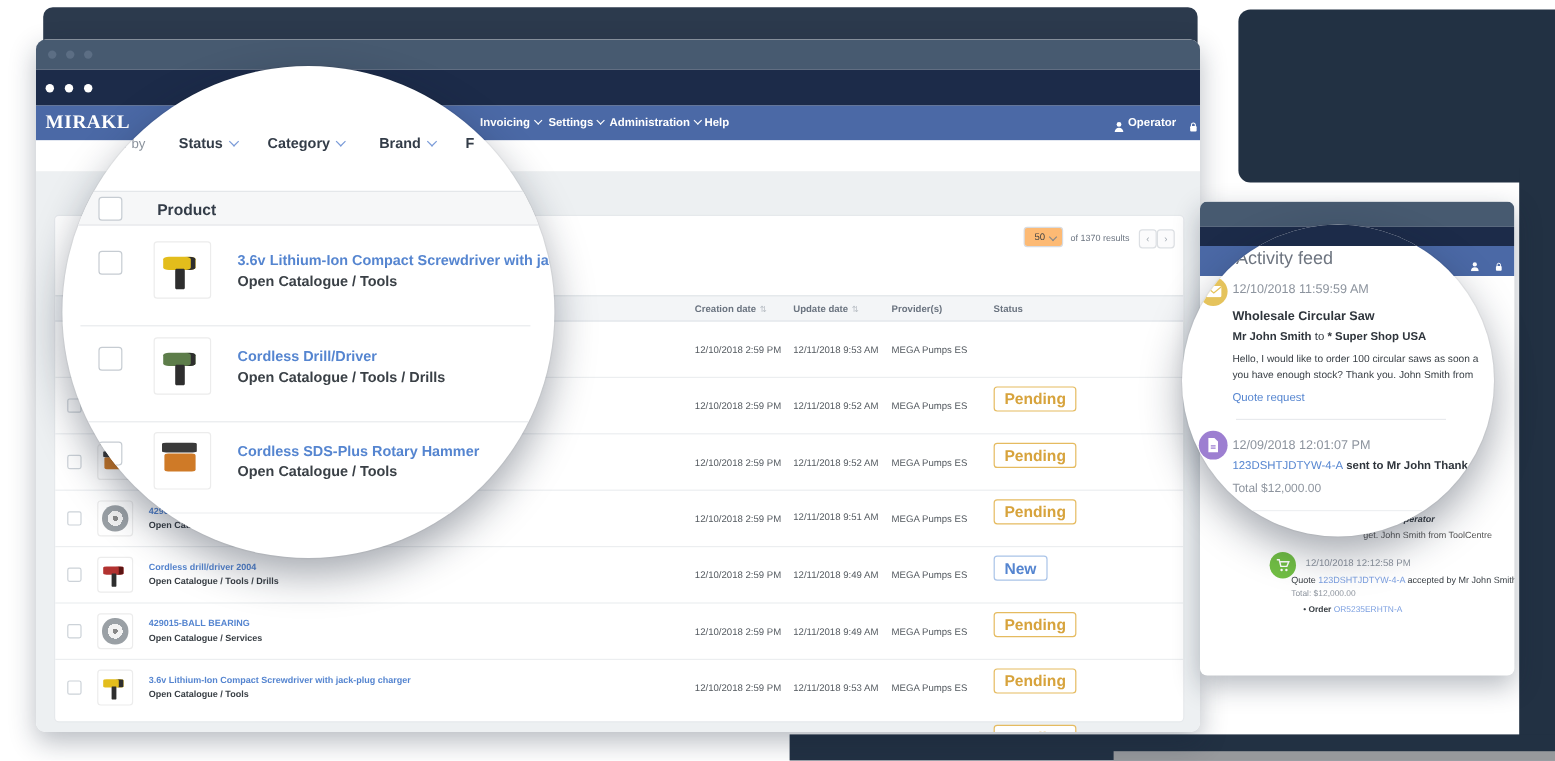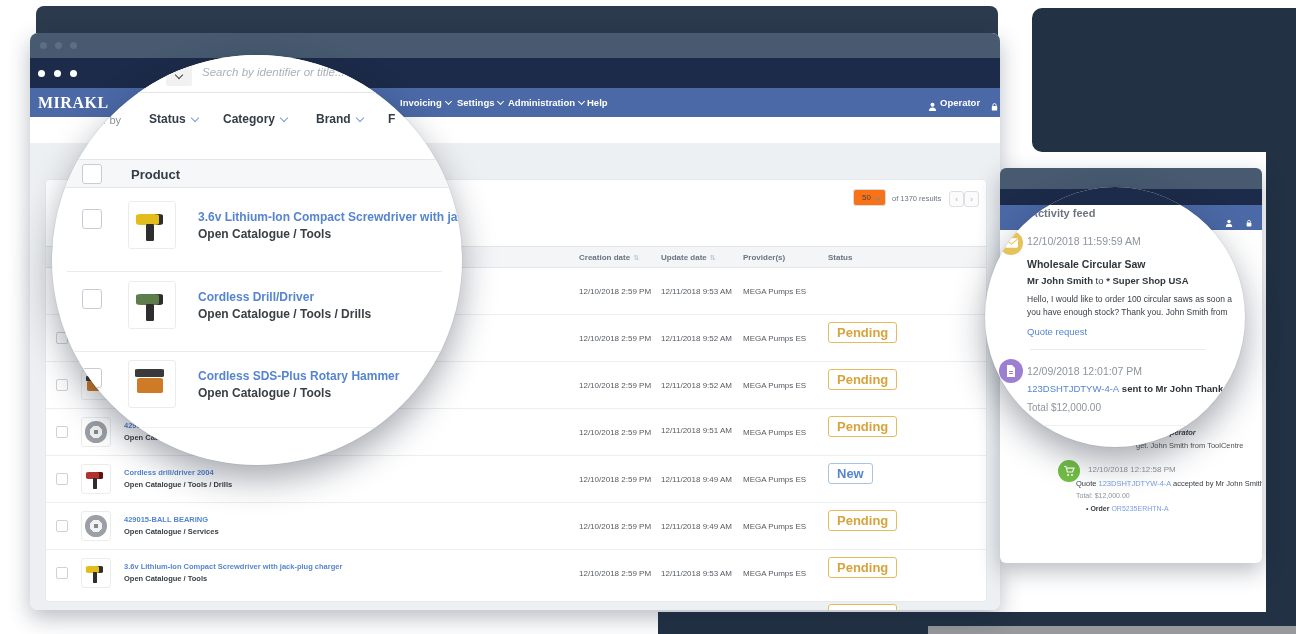--- a/index.html
+++ b/index.html
@@ -15,21 +15,21 @@
   .navybar{position:absolute;left:0;width:100%;background:#1c2b49;}
   .bluebar{position:absolute;left:0;width:100%;background:#4b69a6;}
   .logo{font-family:"Liberation Serif",serif;font-weight:bold;color:#fff;font-size:16px;letter-spacing:.5px;}
   .menuitem{position:absolute;color:#fff;font-size:9.5px;font-weight:bold;white-space:nowrap;}
   .cv{display:inline-block;width:4px;height:4px;border-right:1.5px solid currentColor;border-bottom:1.5px solid currentColor;
       transform:rotate(45deg);vertical-align:2px;margin-left:4px;}
   .filterbar{position:absolute;left:0;width:100%;background:#fff;border-bottom:1px solid #e3e6e9;}
   .content{position:absolute;left:0;width:100%;background:#edf0f2;}
   .card{position:absolute;background:#fff;border:1px solid #e6e9ec;border-radius:4px;}
   
-  .pagesel{position:absolute;background:#f97316;border:1px solid #d8dbe0;border-radius:3px;font-size:8px;color:#444;
+  .pagesel{position:absolute;background:#fdba74;border:1px solid #d8dbe0;border-radius:3px;font-size:8px;color:#444;
            display:flex;align-items:center;justify-content:flex-end;padding:0 5px;box-sizing:border-box;}
   .pagebtn{position:absolute;background:#fbfbfc;border:1px solid #dcdfe3;border-radius:3px;color:#a6adb5;font-size:8px;
            display:flex;align-items:center;justify-content:center;}
   .results{position:absolute;font-size:7.5px;color:#6b7480;}
   
   .thead{position:absolute;background:#f3f5f7;border-top:1px solid #e2e5e9;border-bottom:1px solid #e2e5e9;box-sizing:border-box;}
   .thlabel{position:absolute;font-size:8px;font-weight:bold;color:#6b7480;white-space:nowrap;}
   .sort{font-size:7px;color:#b7bdc4;margin-left:3px;font-weight:normal;}
   .trow{position:absolute;left:0;width:100%;height:47px;border-bottom:1px solid #eceef0;box-sizing:border-box;}
   .cb{position:absolute;width:12px;height:12px;background:#fff;border:1px solid #ccd2d8;border-radius:2px;box-sizing:border-box;}
@@ -247,26 +247,20 @@
       <span>Quote </span><a href="#" class="inlink">123DSHTJDTYW-4-A</a><span> accepted by Mr John Smith</span>
     </span>
     <span class="ftime" style="left:76px;top:324px;font-size:7px;">Total: $12,000.00</span>
     <span class="fbody" style="left:86px;top:337px;font-size:7px;">
       <span>•</span>&nbsp;<span style="font-weight:bold;">Order </span><a href="#" class="inlink">OR5235ERHTN-A</a>
     </span>
   </div>
 
   <div class="lens" style="left:52px;top:55px;width:410px;height:410px;">
 
-    <div class="abs" style="left:0;top:0;width:410px;height:37px;background:#fff;border-bottom:1px solid #e6e6e6;">
-      <span class="chip" style="left:114px;top:9px;width:26px;height:22px;">
-        <span class="cv" style="width:5px;height:5px;color:#444;margin:0;"></span>
-      </span>
-      <span class="placeholder" style="left:150px;top:11px;">Search by identifier or title...</span>
-    </div>
 
     <span class="filterby" style="left:30px;top:59px;">Filter by</span>
     <span class="flabel" style="left:97px;top:57px;"><span>Status</span><span class="cv"></span></span>
     <span class="flabel" style="left:171px;top:57px;"><span>Category</span><span class="cv"></span></span>
     <span class="flabel" style="left:264px;top:57px;"><span>Brand</span><span class="cv"></span></span>
     <span class="flabel" style="left:336px;top:57px;">F</span>
 
     <div class="abs" style="left:0;top:104px;width:410px;height:29px;background:#f6f7f8;border-top:1px solid #e4e7ea;border-bottom:1px solid #e4e7ea;box-sizing:border-box;">
       <span class="cb lg" style="left:30px;top:4px;"></span>
       <span class="abs" style="left:79px;top:7px;font-size:13px;font-weight:bold;color:#333c48;">Product</span>
@@ -286,21 +280,21 @@
 
     <span class="cb lg" style="left:30px;top:313px;"></span>
     <span class="thumb" style="left:76px;top:305px;width:48px;height:48px;" data-thumb="hammer-orange"></span>
     <a class="pname" style="left:146px;top:314px;" href="#">Cordless SDS-Plus Rotary Hammer</a>
     <span class="pcat" style="left:146px;top:331px;">Open Catalogue / Tools</span>
     <div class="sep" style="left:90px;top:372px;width:245px;background:#eef0f2;"></div>
   </div>
 
   <div class="lens" style="left:985px;top:187px;width:260px;height:260px;">
     <div class="abs" style="left:0;top:0;width:260px;height:18px;background:#1c2b49;"></div>
-    <span class="abs" style="left:45px;top:20px;font-size:11px;color:#6e7580;font-weight:bold;">Activity feed</span>
+    <span class="abs" style="left:45px;top:20px;font-size:15px;color:#6e7580;">Activity feed</span>
 
     <span class="feedicon" style="left:14px;top:44px;width:24px;height:24px;background:#e5c35c;">
       <svg width="13" height="10" viewBox="0 0 14 10">
           <rect width="14" height="10" rx="1.5" fill="#fff"></rect>
           <path d="M0.5 0.8l6.5 5.4 6.5-5.4" stroke="#e5c35c" stroke-width="1.2" fill="none"></path>
         </svg>
     </span>
     <span class="ftime" style="left:42px;top:48px;font-size:10.5px;">12/10/2018 11:59:59 AM</span>
     <span class="fsubject" style="left:42px;top:71px;font-size:10.5px;">Wholesale Circular Saw</span>
     <span class="abs" style="left:42px;top:88px;font-size:9.5px;white-space:nowrap;color:#2f353c;">

